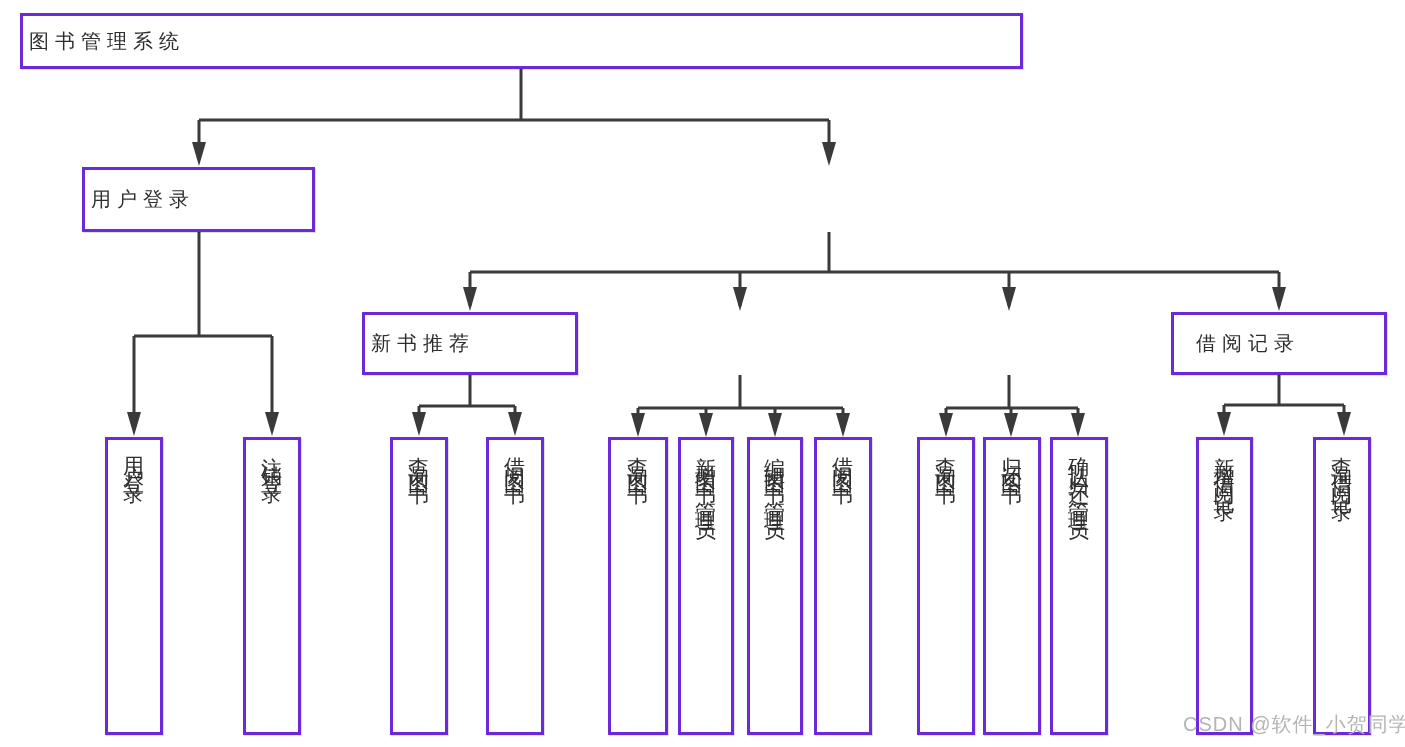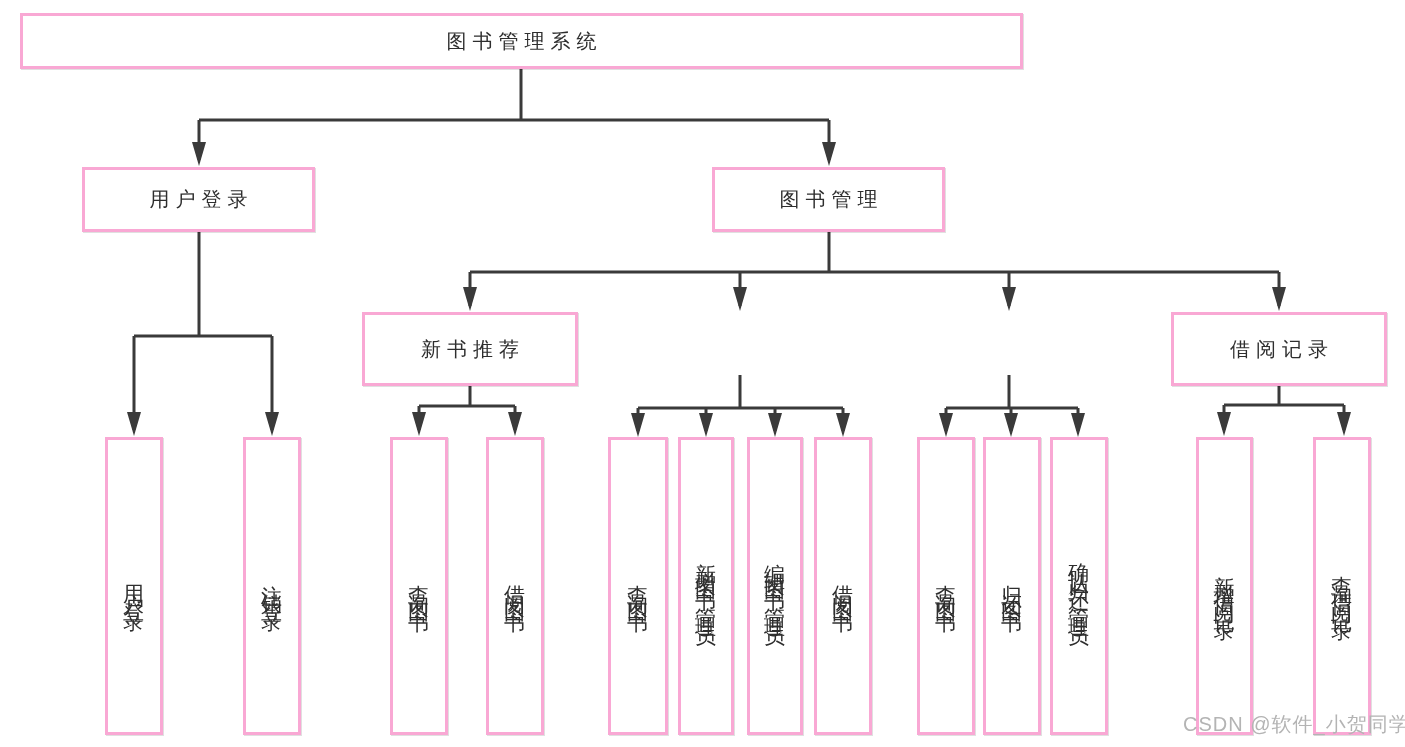--- a/index.html
+++ b/index.html
@@ -20,46 +20,45 @@
     position: absolute;
     left: 0;
     top: 0;
     width: 1405px;
     height: 747px;
     pointer-events: none;
   }
   .node {
     position: absolute;
     box-sizing: border-box;
-    border: 3px solid #f9a8d4;
+    border: 3px solid #6d28d9;
     background: #ffffff;
     display: flex;
     align-items: center;
-    justify-content: center;
     box-shadow: 1px 1px 0 rgba(0,0,0,0.12);
   }
   .node-h {
     font-size: 20px;
     letter-spacing: 6px;
     text-indent: 6px;
     white-space: nowrap;
   }
   .node-v {
     writing-mode: vertical-rl;
     text-orientation: mixed;
     font-size: 21px;
     letter-spacing: 9px;
     line-height: 1;
   }
   .node-v .v-label {
     display: block;
   }
   .root-box    { left: 20px;   top: 13px;  width: 1003px; height: 56px; }
   .l2-box      { top: 167px; height: 65px; width: 233px; }
-  .l3-box      { top: 312px; height: 74px; width: 216px; }
+  .l3-box      { top: 312px; height: 63px; width: 216px; }
   .leaf-box    { top: 437px; height: 298px; }
   #watermark {
     position: absolute;
     left: 1183px;
     top: 711px;
     font-size: 20px;
     color: #b4b4b4;
     letter-spacing: 1px;
     white-space: nowrap;
   }
@@ -116,28 +115,25 @@
     </g>
   </svg>
 
   <div class="node root-box node-h">
     <span>图书管理系统</span>
   </div>
 
   <div class="node l2-box node-h" style="left:82px;">
     <span>用户登录</span>
   </div>
-  <div class="node l2-box node-h" style="left:712px;">
-    <span>图书管理</span>
-  </div>
 
   <div class="node l3-box node-h" style="left:362px;">
     <span>新书推荐</span>
   </div>
-  <div class="node l3-box node-h" style="left:1171px;">
+  <div class="node l3-box node-h" style="left:1171px;padding-left:16px;">
     <span>借阅记录</span>
   </div>
 
   <div class="node leaf-box node-v" style="left:105px;width:58px;">
     <span class="v-label">用户登录</span>
   </div>
   <div class="node leaf-box node-v" style="left:243px;width:58px;">
     <span class="v-label">注销登录</span>
   </div>
 

